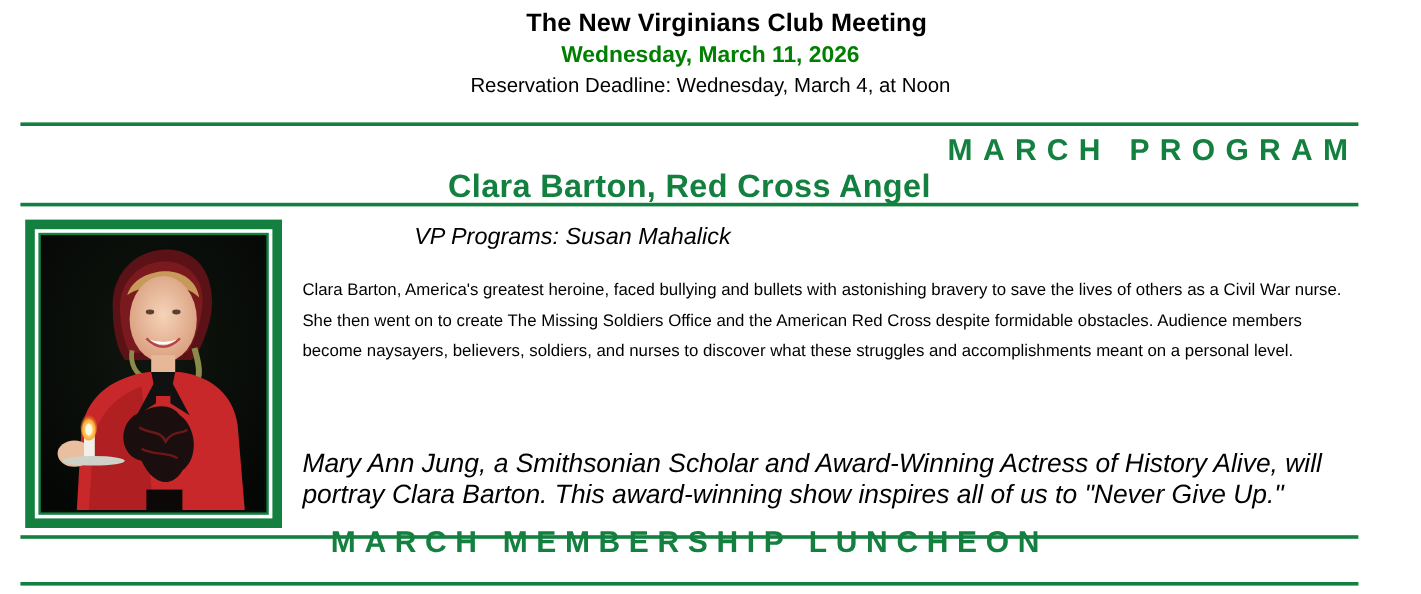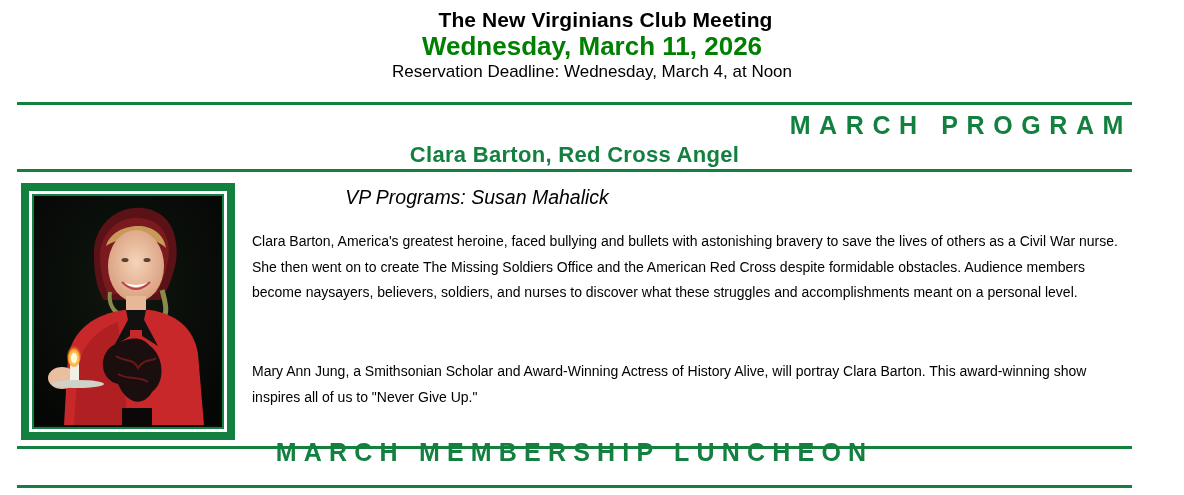--- a/index.html
+++ b/index.html
@@ -1,31 +1,31 @@
 <!DOCTYPE html>
 <html><head>
 <meta charset="utf-8">
 <style>
   html, body { margin: 0; padding: 0; background: #ffffff; }
   body { width: 1184px; height: 495px; overflow: hidden; position: relative; font-family: "Liberation Sans", sans-serif; color: #000; }
   .header { position: absolute; left: 0; top: 6px; width: 1184px; text-align: center; }
   .title { font-size: 21px; font-weight: bold; line-height: 27px; height: 27px; letter-spacing: 0.1px; padding-left: 27px; }
-  .date { font-size: 26px; font-weight: bold; line-height: 27px; height: 27px; color: #008000; }
+  .date { font-size: 19px; font-weight: bold; line-height: 27px; height: 27px; color: #008000; }
   .deadline { font-size: 17px; font-weight: normal; line-height: 23px; height: 23px; }
   .rule { position: absolute; left: 17px; width: 1115px; height: 3px; background: #138040; }
   .section-title { position: absolute; left: 17px; width: 1115px; text-align: center; font-weight: bold; color: #138040; }
   .spaced { font-size: 25px; letter-spacing: 8.6px; line-height: 28px; }
-  .sub { font-size: 22px; line-height: 26px; letter-spacing: 0.3px; }
+  .sub { font-size: 27px; line-height: 26px; letter-spacing: 0.3px; }
   .photo-frame { position: absolute; left: 21px; top: 183px; width: 214px; height: 257px; background: #138040; box-sizing: border-box; }
   .photo-frame .mat { position: absolute; left: 8px; top: 8px; right: 8px; bottom: 8px; background: #ffffff; }
   .photo-frame .inner { position: absolute; left: 3px; top: 3px; right: 3px; bottom: 3px; background: #138040; }
   .photo { position: absolute; left: 2px; top: 2px; right: 2px; bottom: 2px; background: #0a0c0a; overflow: hidden; }
   .vp-line { position: absolute; left: 252px; top: 185px; width: 450px; text-align: center; font-size: 19.5px; line-height: 25px; font-style: italic; }
   .para1 { position: absolute; left: 252px; top: 229px; width: 870px; font-size: 14px; line-height: 25.6px; }
-  .para2 { position: absolute; left: 252px; top: 359px; width: 870px; font-size: 14px; line-height: 25.6px; }
+  .para2 { position: absolute; left: 252px; top: 373px; width: 870px; font-size: 22px; line-height: 25.6px; font-style: italic; }
 </style>
 </head>
 <body>
 
 <div class="header">
   <div class="title">The New Virginians Club Meeting</div>
   <div class="date">Wednesday, March 11, 2026</div>
   <div class="deadline">Reservation Deadline: Wednesday, March 4, at Noon</div>
 </div>
 

